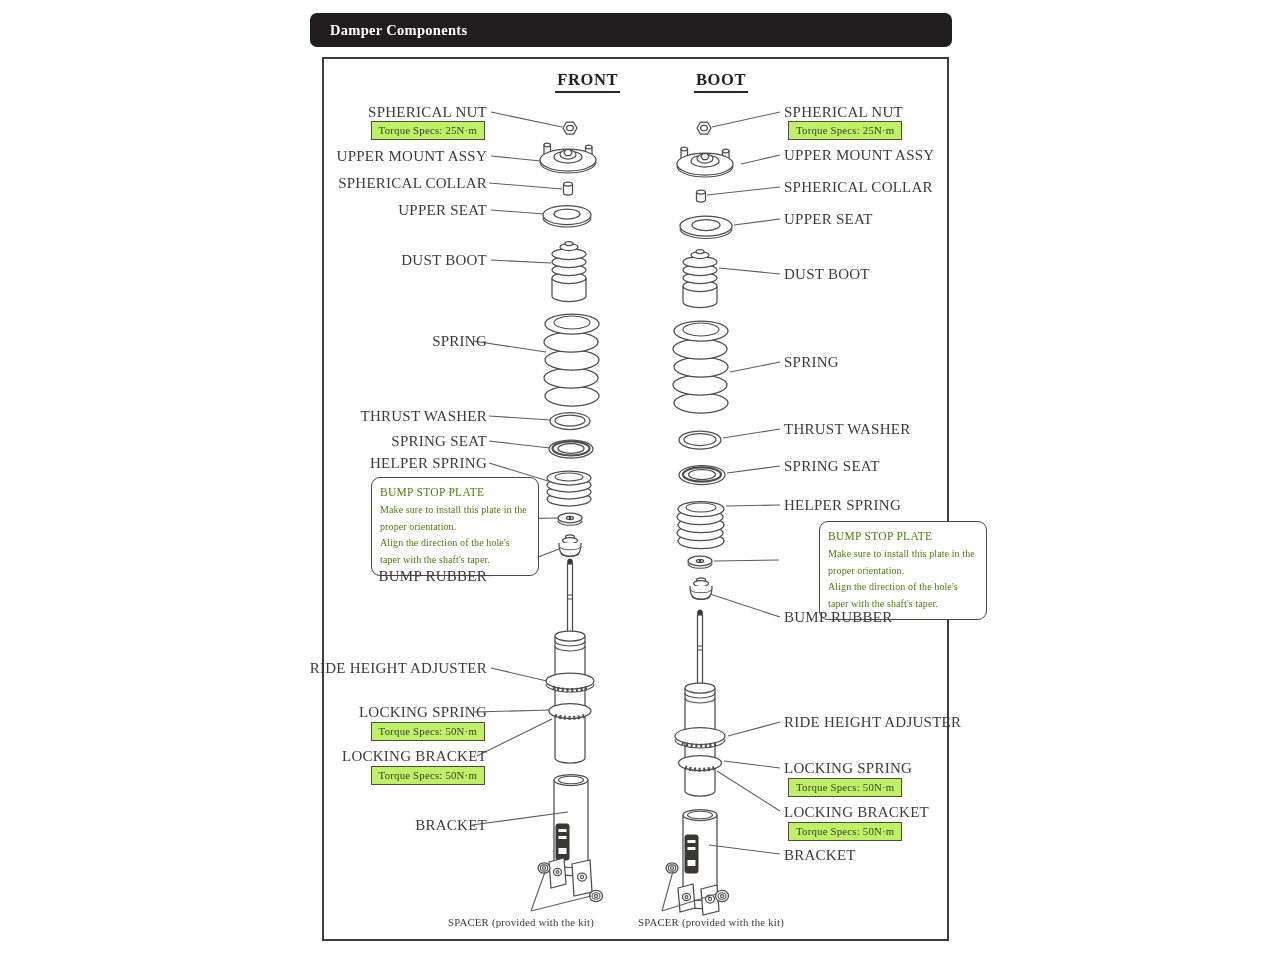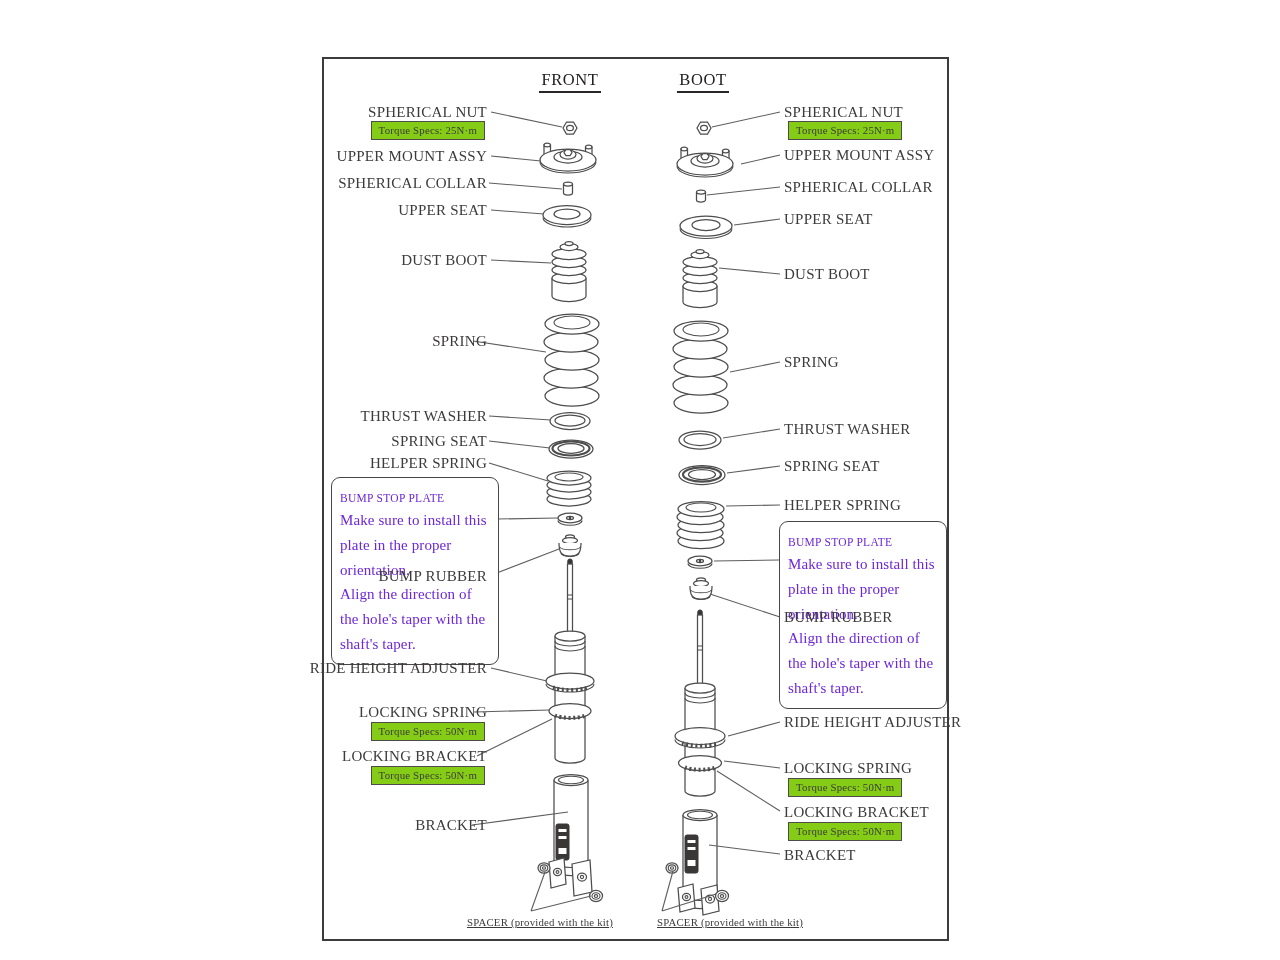--- a/index.html
+++ b/index.html
@@ -15,61 +15,64 @@
   .titlebar .t {
     color:#ffffff; font-weight:bold; font-size:14.5px; letter-spacing:.3px;
     line-height:34px; padding-left:20px;
   }
   
   .panel {
     position:absolute; left:322px; top:57px; width:627px; height:884px;
     border:2px solid #3c3c3c; background:#ffffff; box-sizing:border-box;
   }
   .colhead {
-    position:absolute; top:70px; text-align:center; color:#242021;
-    font-weight:normal; font-size:16.5px; letter-spacing:.6px;
+    position:absolute; top:70px; text-align:right; color:#242021;
+    font-weight:bold; font-size:16.5px; letter-spacing:.6px;
   }
   .colhead span { display:inline-block; border-bottom:2px solid #2a2626; padding:0 2px 1px; }
   
   .lbl {
     position:absolute; font-size:15px; color:#3d3a3a; letter-spacing:.25px;
     white-space:nowrap; line-height:14px;
   }
   .lbl.r { text-align:right; }
   
   .tbox {
-    position:absolute; border:1.3px solid #4f4b4b; background:#84cc16;
+    position:absolute; border:1.3px solid #4f4b4b; background:#bef264;
     font-size:10.8px; color:#3d3a3a; letter-spacing:.2px; white-space:nowrap;
     padding:2px 7px 3px; line-height:12px; box-sizing:border-box;
   }
   
   .nbox {
     position:absolute; width:150px; border:1.5px solid #4a4646; border-radius:9px;
-    background:#fff; color:#6d28d9; padding:14px 8px 7px; box-sizing:content-box;
+    background:#fff; color:#4d7c0f; padding:8px 8px 7px; box-sizing:content-box;margin-left:40px;
   }
   .nbox .h { font-size:11.5px; letter-spacing:.3px; margin:0 0 4px 0; }
-  .nbox .n { font-size:15px; line-height:1.65; letter-spacing:.1px; }
+  .nbox .n { font-size:10px; line-height:1.65; letter-spacing:.1px; }
   .spacerlbl {
-    position:absolute; width:184px; text-align:center; font-size:10.8px;
-    color:#3d3a3a; letter-spacing:.2px; white-space:nowrap;text-decoration:underline;
+    position:absolute; width:184px; font-size:10.8px;
+    color:#3d3a3a; letter-spacing:.2px; white-space:nowrap;
   }
   
   svg { position:absolute; left:0; top:0; }
   .pt  { stroke:#4d4d4d; stroke-width:1.25; fill:#ffffff; }
   .pt2 { stroke:#4d4d4d; stroke-width:1.1; fill:none; }
   .ln  { stroke:#5e5e5e; stroke-width:1.1; fill:none; }
   .dk  { fill:#3a3737; stroke:#3a3737; stroke-width:1; }
   .wm  { fill:#ffffff; stroke:none; }
   .rib { stroke:#4d4d4d; stroke-width:4; fill:none; stroke-dasharray:2 2.6; }
 </style>
 </head>
 <body>
 
 <div id="stage">
 
+  <div class="titlebar">
+    <div class="t">Damper Components</div>
+  </div>
 
   <div class="panel"></div>
 
   <div class="colhead" style="left:520px; width:100px;">
     <span>FRONT</span>
   </div>
   <div class="colhead" style="left:658px; width:90px;">
     <span>BOOT</span>
   </div>
 

